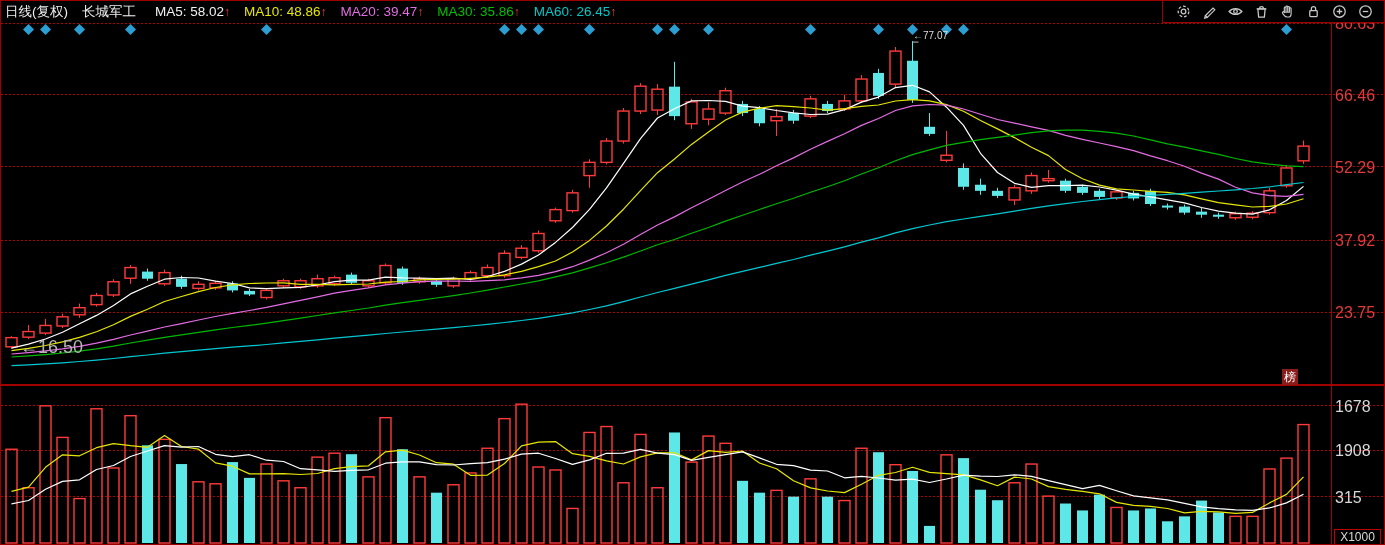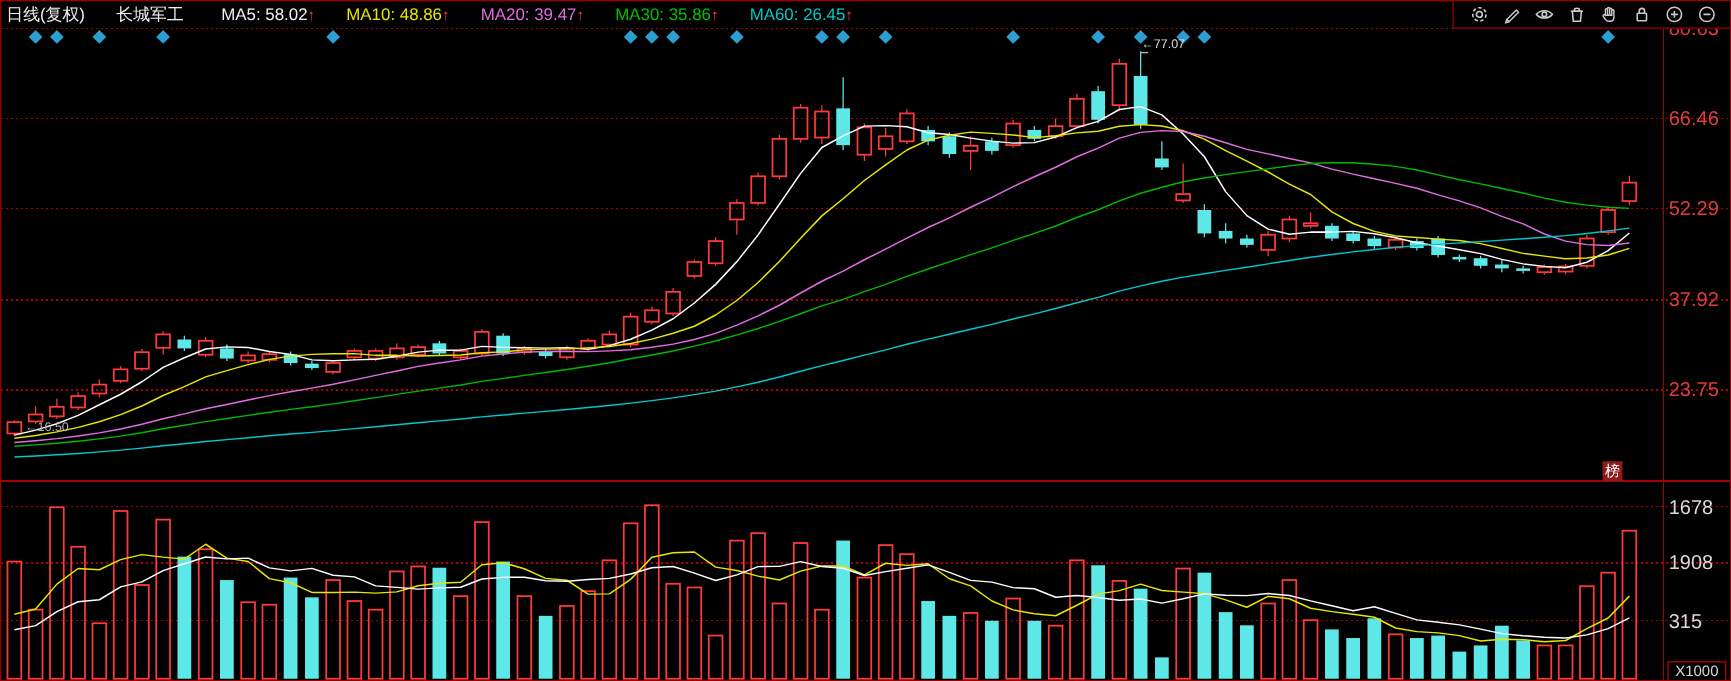--- a/index.html
+++ b/index.html
@@ -4,21 +4,21 @@
 <style>
   html,body{margin:0;padding:0;background:#1a1a1a;}
   .app{
     position:relative;width:1385px;height:545px;background:#000;
     overflow:hidden;border:1px solid #9c0000;box-sizing:border-box;
     font-family:"Liberation Sans","DejaVu Sans",sans-serif;
     -webkit-font-smoothing:none;
   }
   .hdr{
     position:absolute;top:0;left:0;height:21px;width:1160px;
-    display:flex;align-items:center;gap:16px;padding-left:4px;
+    display:flex;align-items:center;gap:5px;padding-left:4px;
     font-size:13.5px;white-space:nowrap;z-index:5;
   }
   .hdr .item{margin-right:9px;}
   .hdr .gap{margin-right:14px;}
   .arrow{font-size:12px;}
   .toolbar{
     position:absolute;top:0;right:0;height:21px;z-index:6;
     display:flex;align-items:center;gap:9px;padding:0 10px 0 12px;
     border-left:1px solid #9c0000;border-bottom:1px solid #9c0000;background:#000;
   }
@@ -30,21 +30,21 @@
     display:flex;align-items:center;font-size:13px;white-space:nowrap;
   }
   .volhdr .item{margin-right:8px;}
   .plabel{position:absolute;left:1334px;width:50px;font-size:16px;color:#e03c3c;z-index:4;}
   .vlabel{position:absolute;left:1334px;width:50px;font-size:16px;color:#d8d8d8;z-index:4;}
   .vunit{
     position:absolute;left:1333px;top:528px;width:45px;height:14px;z-index:4;
     border:1px solid #c00000;color:#d8d8d8;font-size:12px;text-align:center;line-height:14px;
   }
   .anno-high{position:absolute;left:912px;top:29px;color:#dcdcdc;font-size:10px;z-index:4;}
-  .anno-low{position:absolute;left:19px;top:336px;color:#b4b4b4;font-size:10px;z-index:4;}
+  .anno-low{position:absolute;left:19px;top:336px;color:#b4b4b4;font-size:18px;z-index:4;}
   .badge{
     position:absolute;left:1281px;top:368px;width:16px;height:16px;z-index:4;
     background:#8b1c1c;color:#fff;font-size:12px;text-align:center;line-height:16px;cursor:pointer;
   }
 </style>
 </head>
 <body>
 
 <div class="app">
 

